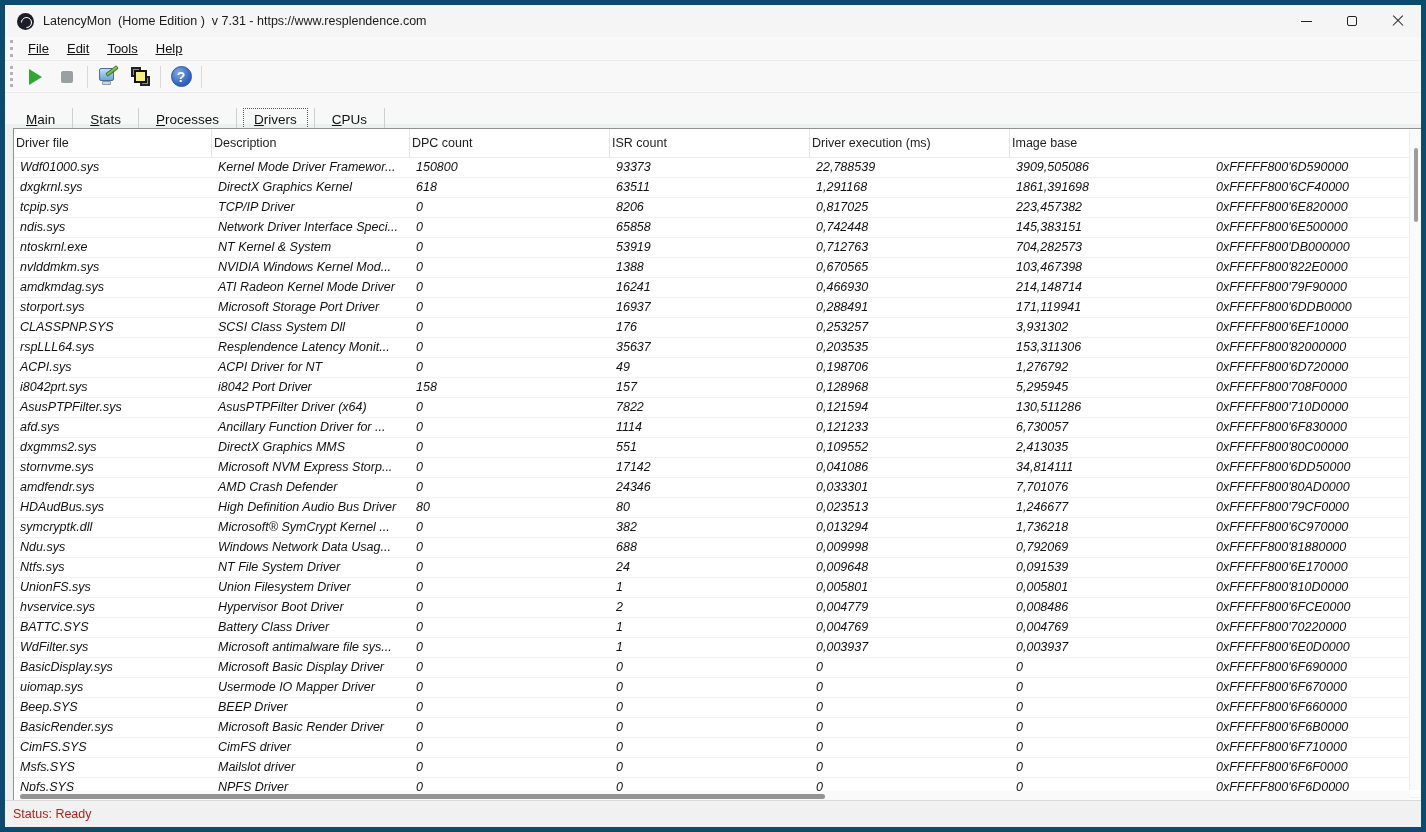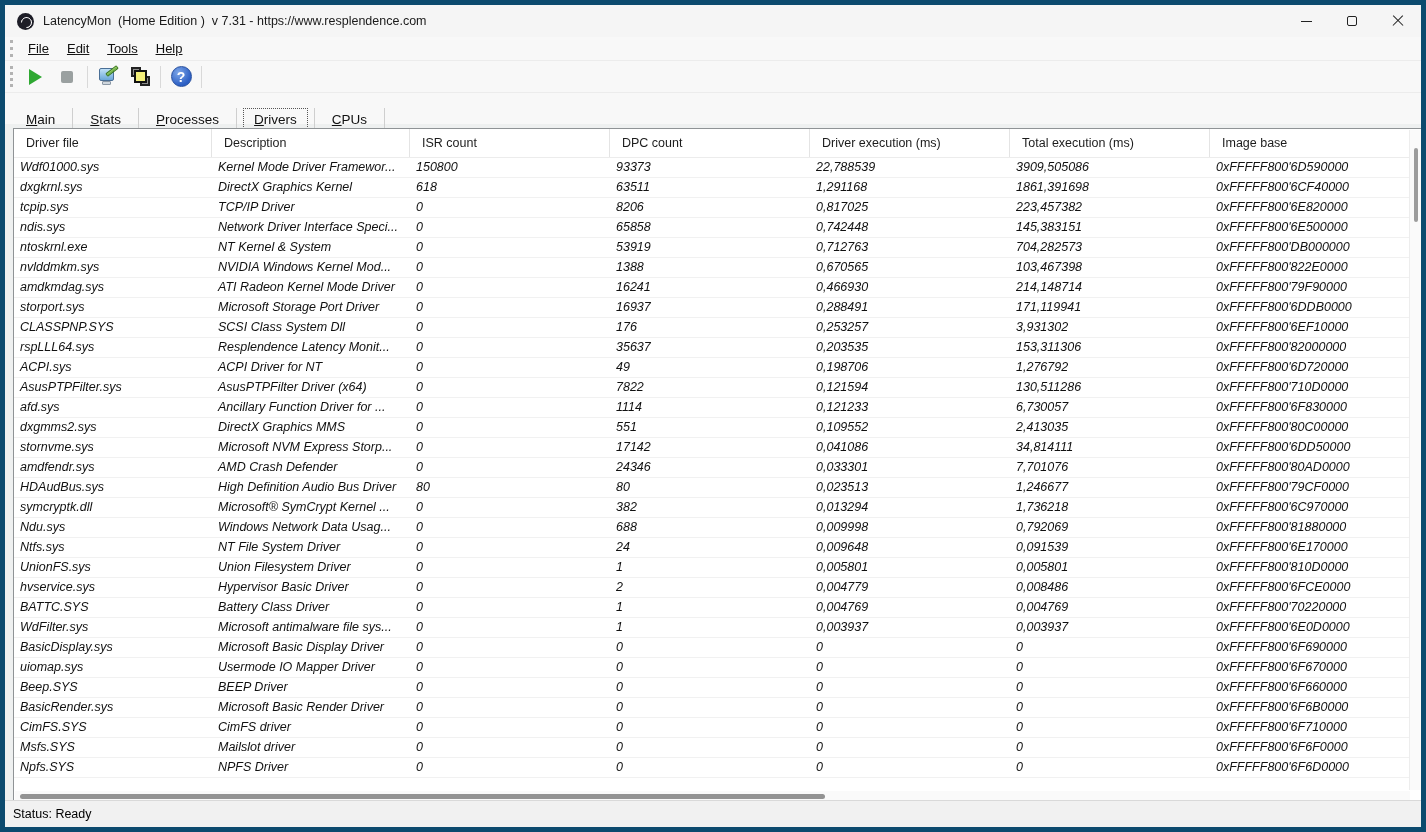--- a/index.html
+++ b/index.html
@@ -48,34 +48,34 @@
   
   .tabbar { position:absolute; left:0; top:88px; width:100%; height:31px; background:#f8f8f8; display:flex; align-items:center; }
   .tab { font-size:13.5px; padding:3px 10px; margin:0 6px; color:#111; border:1px solid transparent; cursor:default; }
   .tab.selected { border:1px dotted #555; }
   .tab-sep { width:1px; height:20px; background:#cfcfcf; }
 
   
   .listview { position:absolute; left:8px; top:123px; width:1410px; height:676px; background:#fff; border:1px solid #8f9396; overflow:hidden; }
   .lv-grid { display:grid; grid-template-columns:198px 198px 200px 200px 200px 200px minmax(190px,1fr); }
   .lv-header { height:29px; align-items:center; background:#fff; border-bottom:1px solid #ececec; }
-  .lv-hcell { font-size:12.5px; color:#1c1c1c; padding-left:12px; height:100%; display:flex; align-items:center; border-right:1px solid #e4e4e4; overflow:hidden; white-space:nowrap; }
+  .lv-hcell { font-size:12.5px; color:#1c1c1c; padding-left:2px; height:100%; display:flex; align-items:center; border-right:1px solid #e4e4e4; overflow:hidden; white-space:nowrap; }
   .lv-hcell:last-child { border-right:none; }
   .lv-row { height:20px; border-bottom:1px solid #f1f1f1;font-style:italic; }
   .lv-cell { font-size:12.5px; line-height:19px; padding-left:6px; white-space:nowrap; overflow:hidden; color:#111; }
 
   
   .vscroll { position:absolute; right:1px; top:1px; width:12px; height:660px; background:#fafafa; border-left:1px solid #ededed; }
   .vscroll .thumb { position:absolute; left:4px; top:18px; width:4px; height:74px; background:#9c9c9c; border-radius:2px; }
   .hscroll { position:absolute; left:1px; bottom:2px; width:1395px; height:10px; background:#fafafa; }
   .hscroll .thumb { position:absolute; left:5px; top:3px; width:805px; height:5px; background:#939393; border-radius:3px; }
 
   
   .statusbar { position:absolute; left:0; bottom:0; width:100%; height:27px; background:#f1f1f1; border-top:1px solid #d9d9d9; display:flex; align-items:center; }
-  .status-text { font-size:12.5px; padding-left:8px; color:#000000; }
+  .status-text { font-size:12.5px; padding-left:8px; color:#b91c1c; }
 </style>
 </head>
 <body>
 
 <div id="app">
 
   <div class="titlebar">
     <div class="app-icon"></div>
     <div class="title-text">LatencyMon  (Home Edition )  v 7.31 - https://www.resplendence.com</div>
     <div class="win-controls">
@@ -143,24 +143,23 @@
         <div class="tab-sep"></div>
         <div class="tab"><span class="ul">C</span>PUs</div>
         <div class="tab-sep"></div>
       </div>
   </div>
 
   <div class="listview">
     <div class="lv-grid lv-header" id="lv-header">
         <div class="lv-hcell">Driver file</div>
         <div class="lv-hcell">Description</div>
+        <div class="lv-hcell">DPC count</div>
         <div class="lv-hcell">ISR count</div>
-        <div class="lv-hcell">DPC count</div>
         <div class="lv-hcell">Driver execution (ms)</div>
-        <div class="lv-hcell">Total execution (ms)</div>
         <div class="lv-hcell">Image base</div>
       </div>
     <div id="lv-body">
         <div class="lv-grid lv-row">
           <div class="lv-cell">Wdf01000.sys</div>
           <div class="lv-cell">Kernel Mode Driver Framewor...</div>
           <div class="lv-cell">150800</div>
           <div class="lv-cell">93373</div>
           <div class="lv-cell">22,788539</div>
           <div class="lv-cell">3909,505086</div>
@@ -250,20 +249,29 @@
         <div class="lv-grid lv-row">
           <div class="lv-cell">ACPI.sys</div>
           <div class="lv-cell">ACPI Driver for NT</div>
           <div class="lv-cell">0</div>
           <div class="lv-cell">49</div>
           <div class="lv-cell">0,198706</div>
           <div class="lv-cell">1,276792</div>
           <div class="lv-cell">0xFFFFF800'6D720000</div>
         </div>
         <div class="lv-grid lv-row">
+          <div class="lv-cell">i8042prt.sys</div>
+          <div class="lv-cell">i8042 Port Driver</div>
+          <div class="lv-cell">158</div>
+          <div class="lv-cell">157</div>
+          <div class="lv-cell">0,128968</div>
+          <div class="lv-cell">5,295945</div>
+          <div class="lv-cell">0xFFFFF800'708F0000</div>
+        </div>
+        <div class="lv-grid lv-row">
           <div class="lv-cell">AsusPTPFilter.sys</div>
           <div class="lv-cell">AsusPTPFilter Driver (x64)</div>
           <div class="lv-cell">0</div>
           <div class="lv-cell">7822</div>
           <div class="lv-cell">0,121594</div>
           <div class="lv-cell">130,511286</div>
           <div class="lv-cell">0xFFFFF800'710D0000</div>
         </div>
         <div class="lv-grid lv-row">
           <div class="lv-cell">afd.sys</div>
@@ -341,21 +349,21 @@
           <div class="lv-cell">UnionFS.sys</div>
           <div class="lv-cell">Union Filesystem Driver</div>
           <div class="lv-cell">0</div>
           <div class="lv-cell">1</div>
           <div class="lv-cell">0,005801</div>
           <div class="lv-cell">0,005801</div>
           <div class="lv-cell">0xFFFFF800'810D0000</div>
         </div>
         <div class="lv-grid lv-row">
           <div class="lv-cell">hvservice.sys</div>
-          <div class="lv-cell">Hypervisor Basic Driver</div>
+          <div class="lv-cell">Hypervisor Boot Driver</div>
           <div class="lv-cell">0</div>
           <div class="lv-cell">2</div>
           <div class="lv-cell">0,004779</div>
           <div class="lv-cell">0,008486</div>
           <div class="lv-cell">0xFFFFF800'6FCE0000</div>
         </div>
         <div class="lv-grid lv-row">
           <div class="lv-cell">BATTC.SYS</div>
           <div class="lv-cell">Battery Class Driver</div>
           <div class="lv-cell">0</div>

